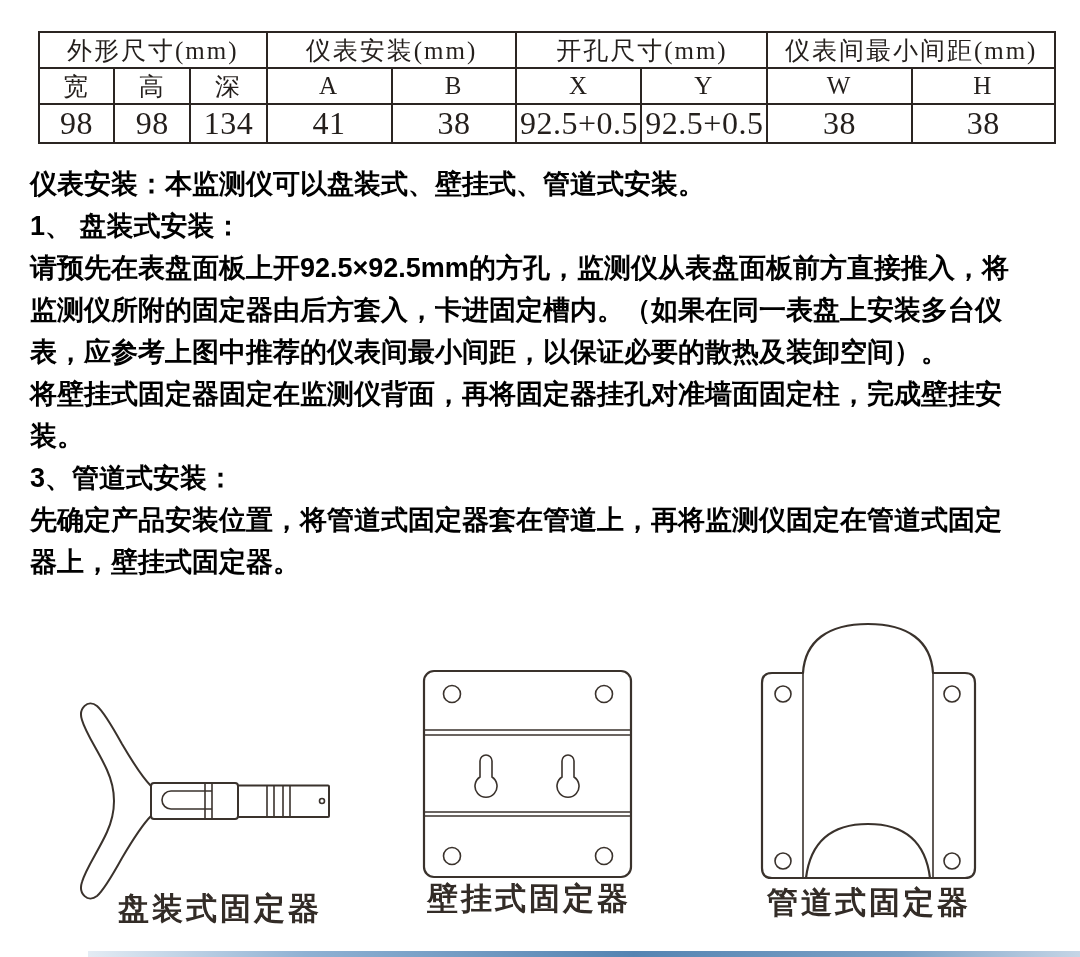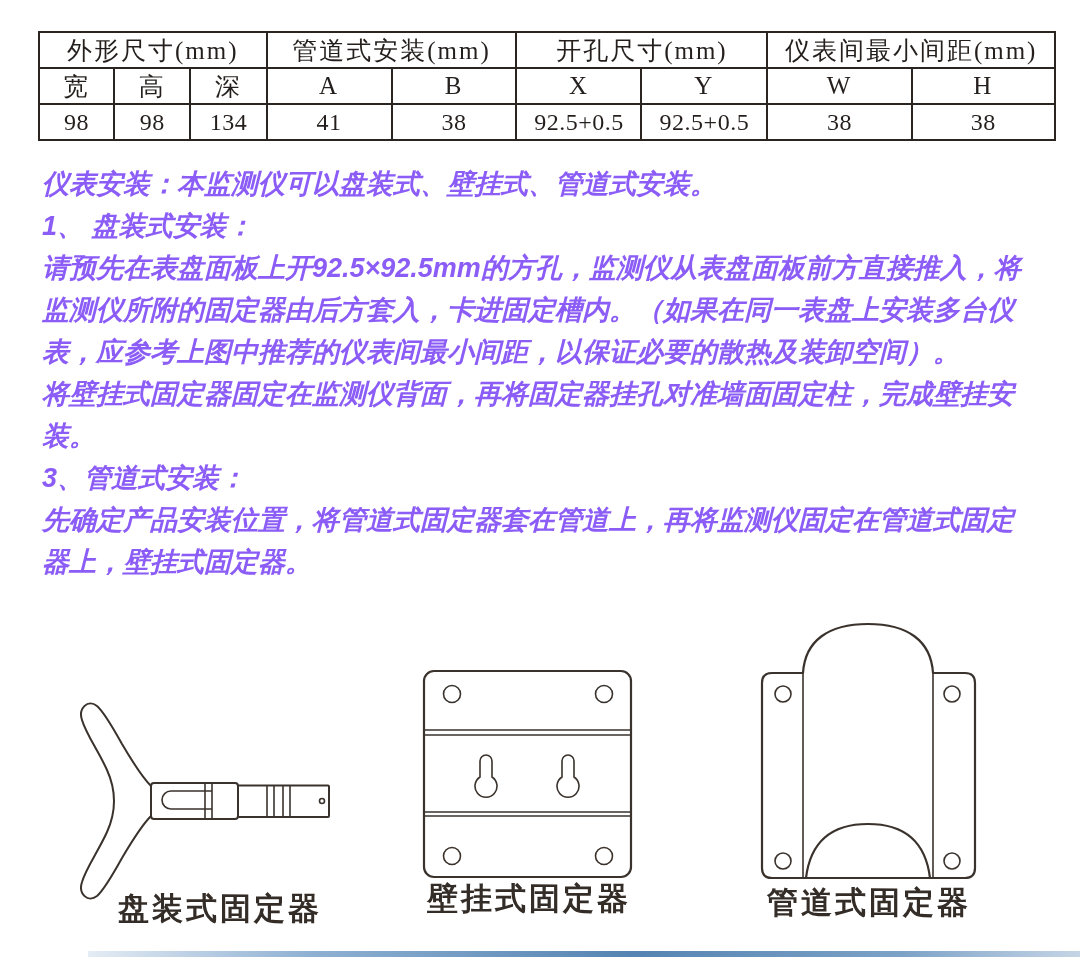--- a/index.html
+++ b/index.html
@@ -13,26 +13,26 @@
     position:absolute; top:31px; left:38px; width:1018px;
     border-collapse:collapse; table-layout:fixed;
     font-family:"Liberation Serif", serif; color:#241f1c;
   }
   .spec-table th, .spec-table td {
     border:2px solid #2b2522; font-weight:normal; text-align:center;
     padding:0; height:34px; overflow:hidden; white-space:nowrap;
   }
   .spec-table .group-row th { font-size:25px; letter-spacing:2px; }
   .spec-table .col-row th   { font-size:25px; letter-spacing:2px; }
-  .spec-table .val-row td   { font-size:24px; letter-spacing:0.5px; }
+  .spec-table .val-row td   { font-size:32px; letter-spacing:0.5px; }
 
   
   .text-block {
-    position:absolute; top:163px; left:42px; width:992px;
-    font-size:27px; font-weight:bold; line-height:42px; color:#8b5cf6;font-style:italic;
+    position:absolute; top:163px; left:30px; width:992px;
+    font-size:27px; font-weight:bold; line-height:42px; color:#000000;
   }
   .text-block p { margin:0; }
 
   
   .fig-svg { position:absolute; }
   .fig-svg path, .fig-svg rect, .fig-svg line, .fig-svg circle {
     vector-effect:non-scaling-stroke;
   }
   .caption {
     position:absolute; width:260px; text-align:center;
@@ -60,21 +60,21 @@
       <col style="width:12.3%">
         <col style="width:12.3%">
       <col style="width:12.3%">
         <col style="width:12.4%">
       <col style="width:14.2%">
         <col style="width:14.1%">
     </colgroup>
     <tbody>
         <tr class="group-row">
       <th colspan="3">外形尺寸(mm)</th>
-      <th colspan="2">管道式安装(mm)</th>
+      <th colspan="2">仪表安装(mm)</th>
       <th colspan="2">开孔尺寸(mm)</th>
       <th colspan="2">仪表间最小间距(mm)</th>
     </tr>
     <tr class="col-row">
       <th>宽</th>
       <th>高</th>
       <th>深</th>
       <th>A</th>
       <th>B</th>
       <th>X</th>

